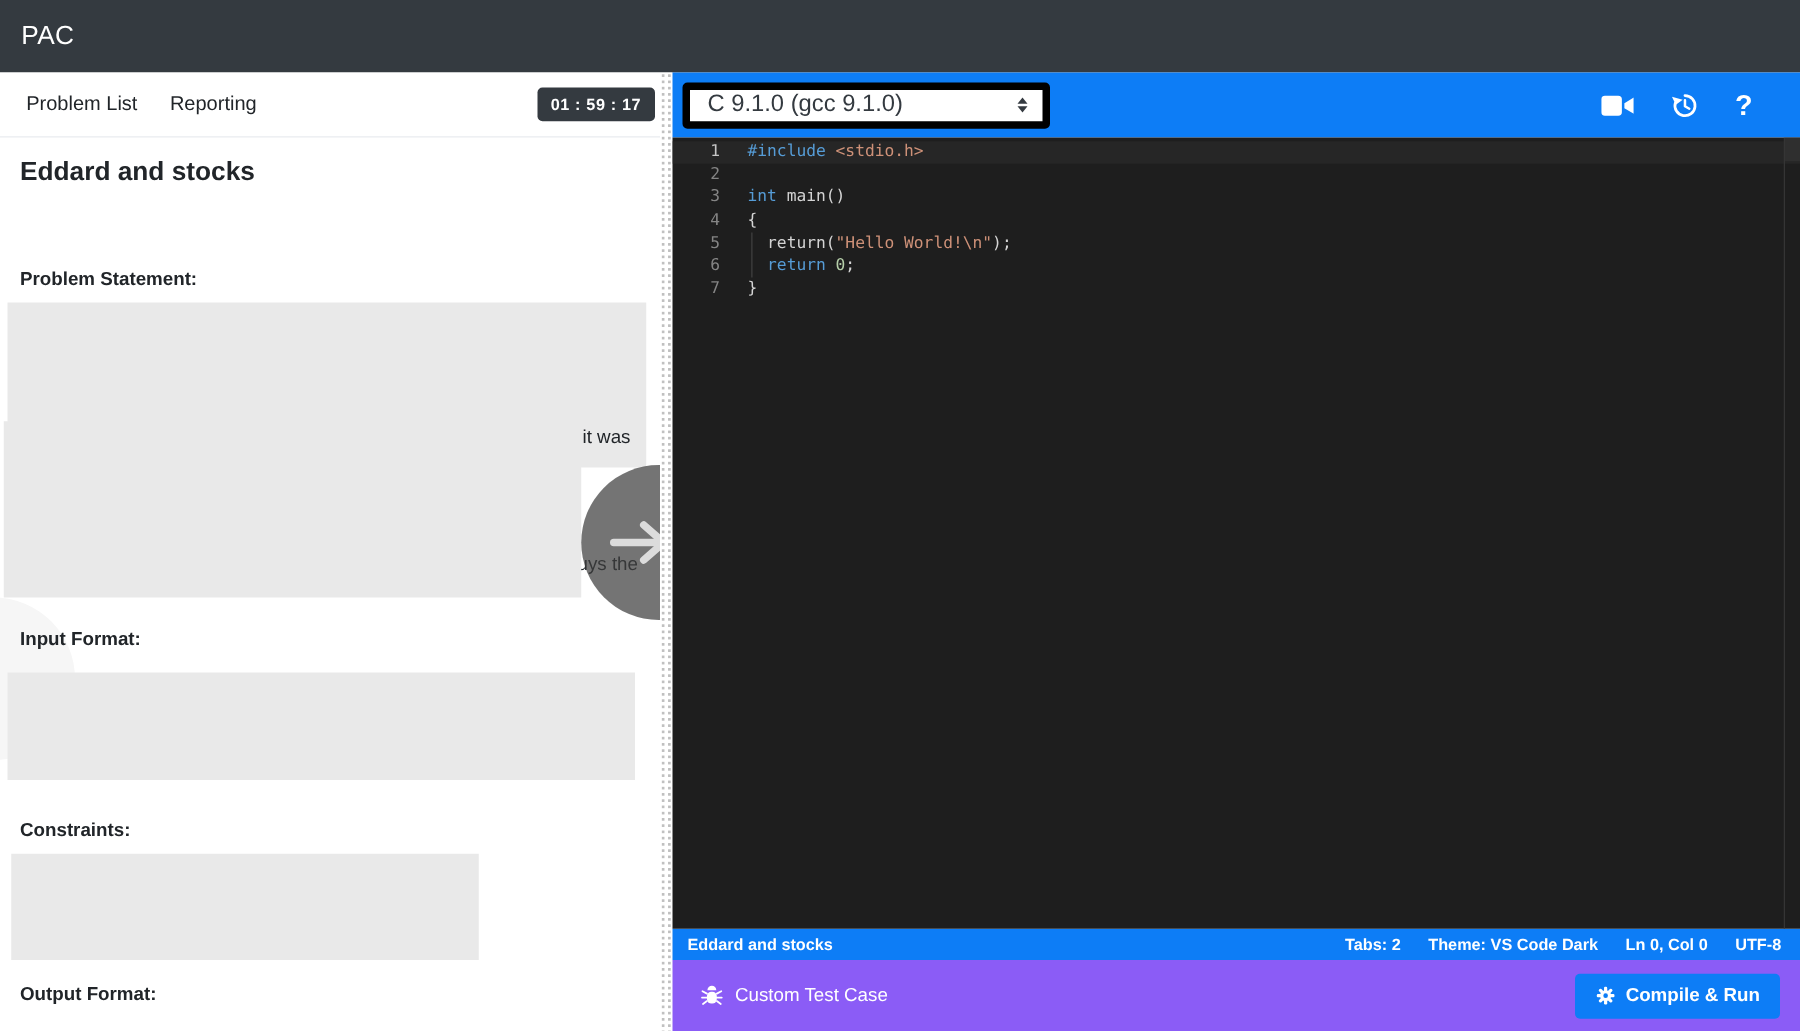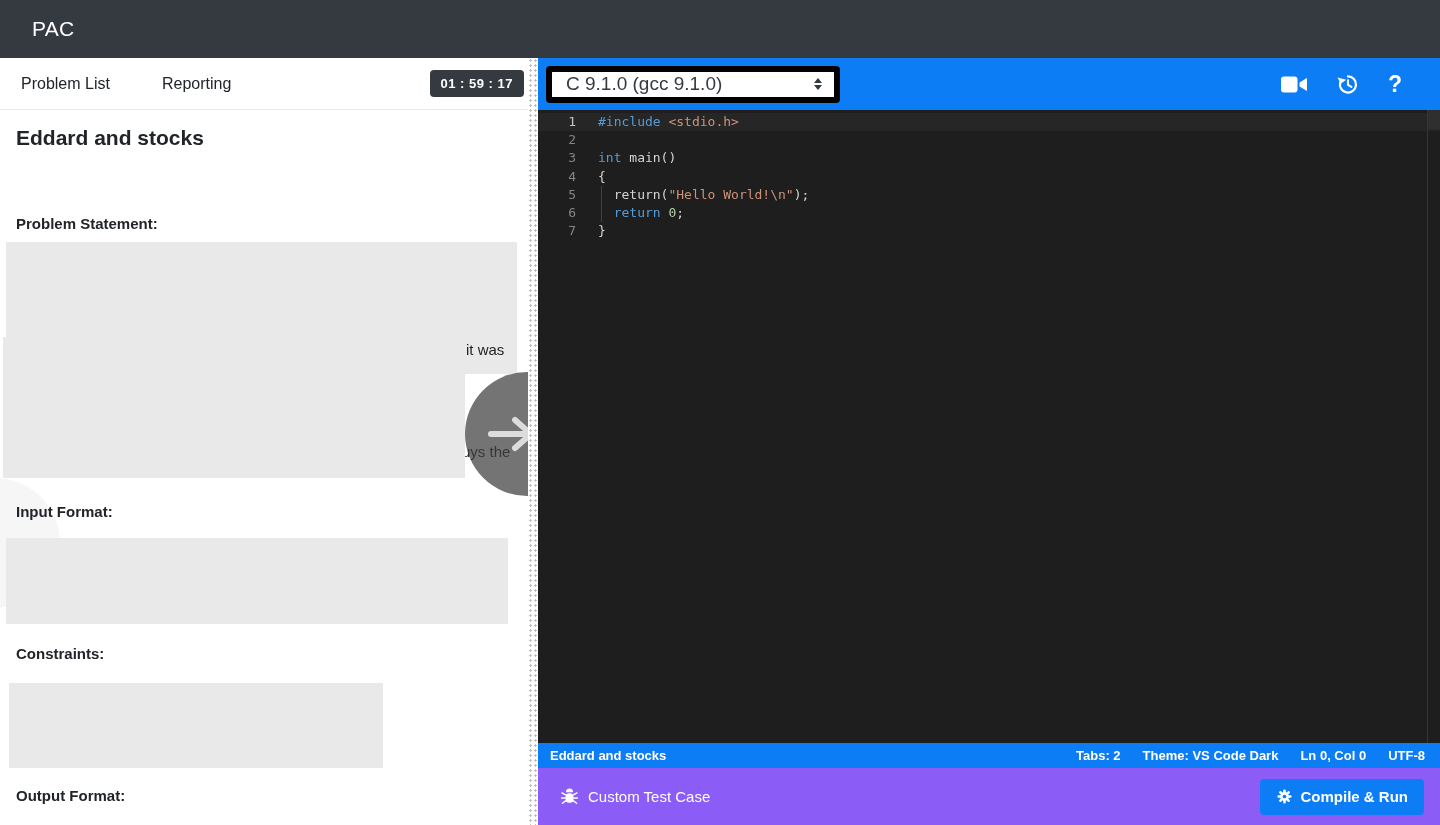--- a/index.html
+++ b/index.html
@@ -1,38 +1,38 @@
 <!DOCTYPE html>
 <html><head>
 <meta charset="utf-8">
 <style>
   * { margin:0; padding:0; box-sizing:border-box; }
   html,body { width:1440px; height:825px; overflow:hidden; font-family:"Liberation Sans", sans-serif; background:#fff; }
 
   
   .navbar { position:absolute; left:0; top:0; width:1440px; height:58px; background:#343a40;
-            display:flex; align-items:center; justify-content:space-between; padding:0 32px; }
+            display:flex; align-items:center; justify-content:space-between; padding:0 17px; }
   .brand { color:#fff; font-size:21px; font-weight:500; letter-spacing:.3px; }
   .nav-right { display:flex; align-items:center; gap:24px; }
   .nav-home { color:#ffffff; font-size:16px; font-weight:500; cursor:pointer; }
   .nav-user { color:#9ba1a6; font-size:16px; }
   .power-icon svg { display:block; }
   .sun-avatar { position:relative; width:30px; height:30px; }
   .sun-core { position:absolute; left:8px; top:8px; width:14px; height:14px; border-radius:50%; background:#f9a61a; }
   .sun-dot { position:absolute; width:4px; height:4px; border-radius:50%; background:#fbb116; }
 
   
   .main { position:absolute; top:58px; left:0; width:1440px; height:767px; display:flex; }
   .left-panel { position:relative; width:528px; height:767px; background:#fff; overflow:hidden; flex:none; }
   .splitter { width:10px; height:767px; flex:none; background-color:#fff;
               background-image:radial-gradient(#c0c0c0 1px, transparent 1.3px); background-size:5px 5px; cursor:col-resize; }
   .right-panel { width:902px; height:767px; display:flex; flex-direction:column; flex:none; }
 
   
-  .tabbar { position:relative; height:52px; border-bottom:1px solid #e9ecef; display:flex; align-items:center; padding-left:8px;gap:26px; }
+  .tabbar { position:relative; height:52px; border-bottom:1px solid #e9ecef; display:flex; align-items:center; padding-left:8px; }
   .tab { font-size:16px; color:#212529; padding:0 13px; height:51px; display:flex; align-items:center; cursor:pointer; }
   .tab.active { color:#1789f3; font-weight:700; border-bottom:3px solid #1789f3; padding-top:3px; }
   .timer-badge { position:absolute; right:4px; top:12px; background:#343a40; color:#fff; font-size:13px; font-weight:700;
                  border-radius:4px; padding:6px 11px; letter-spacing:.5px; }
 
   
   .problem-content { position:relative; width:528px; height:714px; }
   .p-title { position:absolute; left:16px; top:16px; font-size:21px; font-weight:700; color:#212529; }
   .p-label { position:absolute; left:16px; font-size:15px; font-weight:700; color:#212529; }
   .ph-block { position:absolute; background:#e9e9e9; }
@@ -107,21 +107,21 @@
       <div class="expand-circle">
         <svg width="52" height="40" viewBox="0 0 52 40">
           <path d="M4 20 H40" stroke="#dcdcdc" stroke-width="6" stroke-linecap="round" fill="none"></path>
           <path d="M28 6 L44 20 L28 34" stroke="#dcdcdc" stroke-width="6" stroke-linecap="round" stroke-linejoin="round" fill="none"></path>
         </svg>
       </div>
 
       <div class="p-label" style="top:393px;">Input Format:</div>
       <div class="ph-block" style="left:6px; top:428px; width:502px; height:86px; z-index:1;"></div>
 
-      <div class="p-label" style="top:535px;">Constraints:</div>
+      <div class="p-label" style="top:546px;">Constraints:</div>
       <div class="ph-block" style="left:9px; top:573px; width:374px; height:85px;"></div>
 
       <div class="p-label" style="top:677px;">Output Format:</div>
     </div>
   </div>
 
   <div class="splitter"></div>
 
   <div class="right-panel">
     <div class="editor-header">

